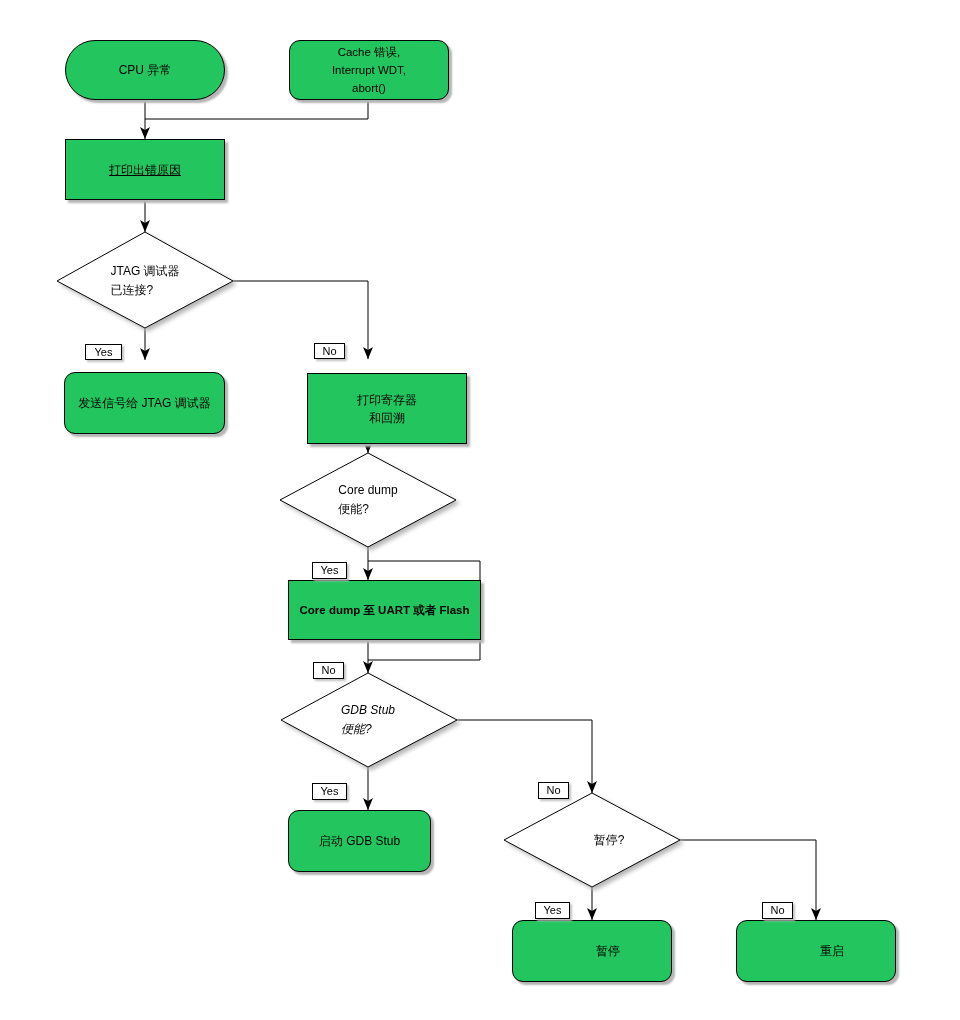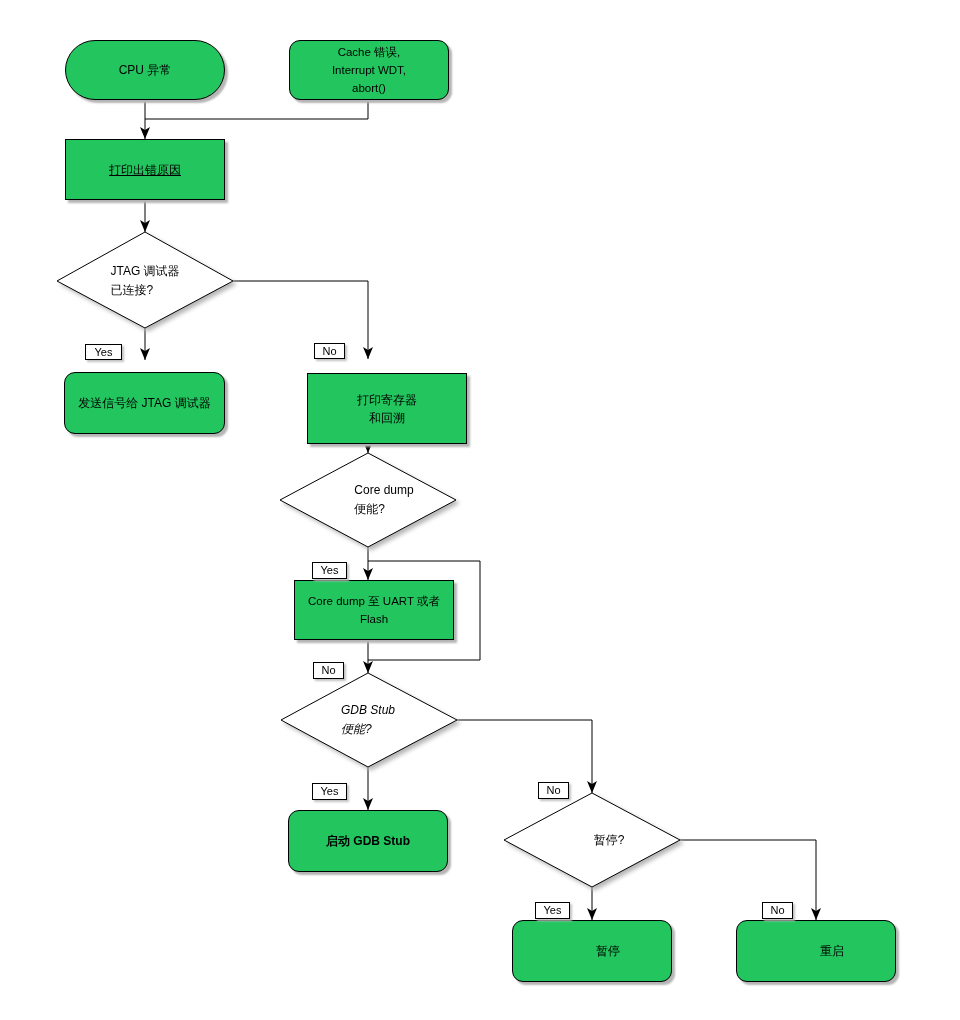--- a/index.html
+++ b/index.html
@@ -74,28 +74,28 @@
     fill: #000000;
     stroke: none;
   }
 
   
   .n-cpu        { left: 65px;  top: 40px;  width: 160px; height: 60px; border-radius: 30px; }
   .n-cache      { left: 289px; top: 40px;  width: 160px; height: 60px; line-height: 18px; font-size: 11.5px; }
   .n-printerr   { left: 65px;  top: 139px; width: 160px; height: 61px; text-decoration: underline; }
   .n-sendsig    { left: 64px;  top: 372px; width: 161px; height: 62px; justify-content: center; }
   .n-printregs  { left: 288px; top: 373px; width: 160px; height: 71px; margin-left: 19px; }
-  .n-coredumpto { left: 294px; top: 580px; width: 160px; height: 60px; font-size: 11.5px; }
-  .n-startgdb   { left: 288px; top: 810px; width: 160px; height: 62px; font-weight: bold; }
+  .n-coredumpto { left: 288px; top: 580px; width: 193px; height: 60px; font-size: 11.5px; font-weight: bold; }
+  .n-startgdb   { left: 288px; top: 810px; width: 143px; height: 62px; }
   .n-halt       { left: 512px; top: 920px; width: 160px; height: 62px; padding-left: 32px; }
   .n-reboot     { left: 736px; top: 920px; width: 160px; height: 62px; padding-left: 32px; }
 
   
   .t-jtag     { left: 145px; top: 281px; }
-  .t-coredump { left: 368px; top: 500px; margin-left: 16px; }
+  .t-coredump { left: 368px; top: 500px; }
   .t-gdbstub  { left: 368px; top: 720px; font-style: italic; }
   .t-haltq    { left: 609px; top: 840px; }
 
   
   .l-yes1 { left: 85px;  top: 344px; width: 37px; height: 16px; }
   .l-no1  { left: 314px; top: 343px; width: 31px; height: 16px; }
   .l-yes2 { left: 312px; top: 562px; width: 35px; height: 17px; }
   .l-no2  { left: 313px; top: 662px; width: 31px; height: 17px; }
   .l-yes3 { left: 312px; top: 783px; width: 35px; height: 17px; }
   .l-no3  { left: 538px; top: 782px; width: 31px; height: 17px; }

